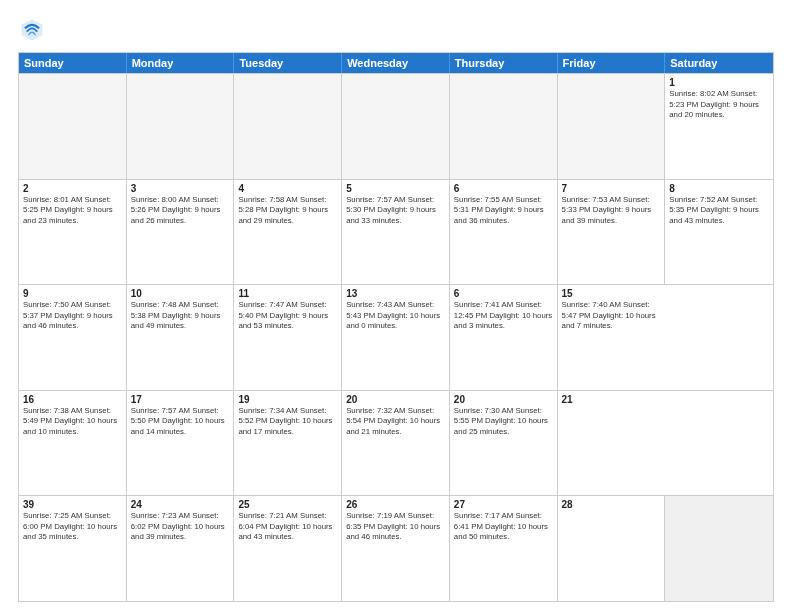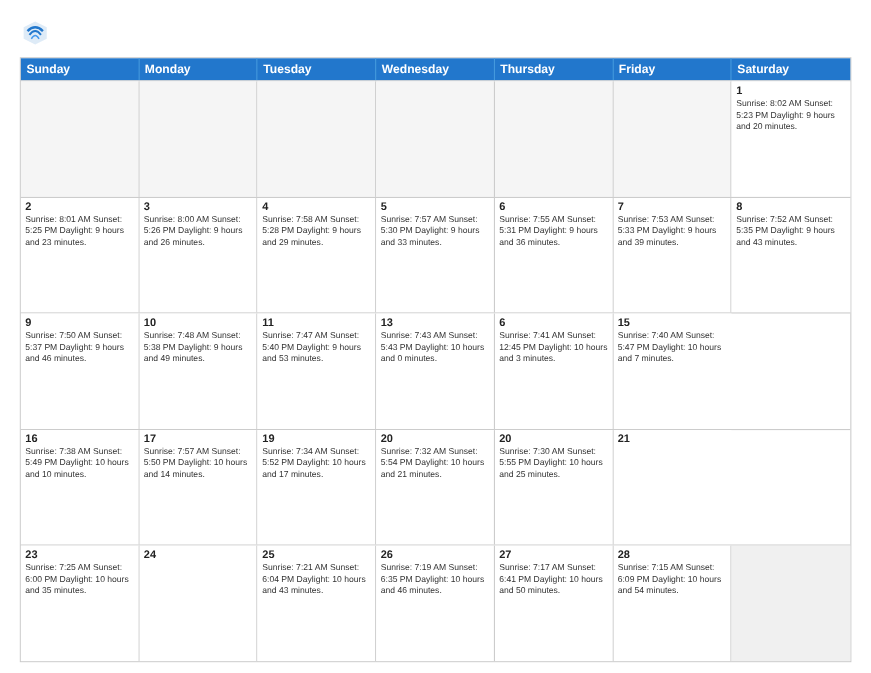--- a/index.html
+++ b/index.html
@@ -290,28 +290,32 @@
 Sunset: 5:55 PM
 Daylight: 10 hours
 and 25 minutes.</div>
           </div>
           <div class="cal-cell">
             <span class="day-number">21</span>
           </div>
         </div>
         <div class="cal-row">
           <div class="cal-cell">
-            <span class="day-number">23</span>
+            <span class="day-number">39</span>
             <div class="cell-text">Sunrise: 7:25 AM
 Sunset: 6:00 PM
 Daylight: 10 hours
 and 35 minutes.</div>
           </div>
           <div class="cal-cell">
             <span class="day-number">24</span>
+            <div class="cell-text">Sunrise: 7:23 AM
+Sunset: 6:02 PM
+Daylight: 10 hours
+and 39 minutes.</div>
           </div>
           <div class="cal-cell">
             <span class="day-number">25</span>
             <div class="cell-text">Sunrise: 7:21 AM
 Sunset: 6:04 PM
 Daylight: 10 hours
 and 43 minutes.</div>
           </div>
           <div class="cal-cell">
             <span class="day-number">26</span>
@@ -322,22 +326,18 @@
           </div>
           <div class="cal-cell">
             <span class="day-number">27</span>
             <div class="cell-text">Sunrise: 7:17 AM
 Sunset: 6:41 PM
 Daylight: 10 hours
 and 50 minutes.</div>
           </div>
           <div class="cal-cell">
             <span class="day-number">28</span>
-            <div class="cell-text">Sunrise: 7:15 AM
-Sunset: 6:09 PM
-Daylight: 10 hours
-and 54 minutes.</div>
           </div>
           <div class="cal-cell empty shaded"></div>
         </div>
       </div>
   </div>
 </div>
 
 </body></html>

